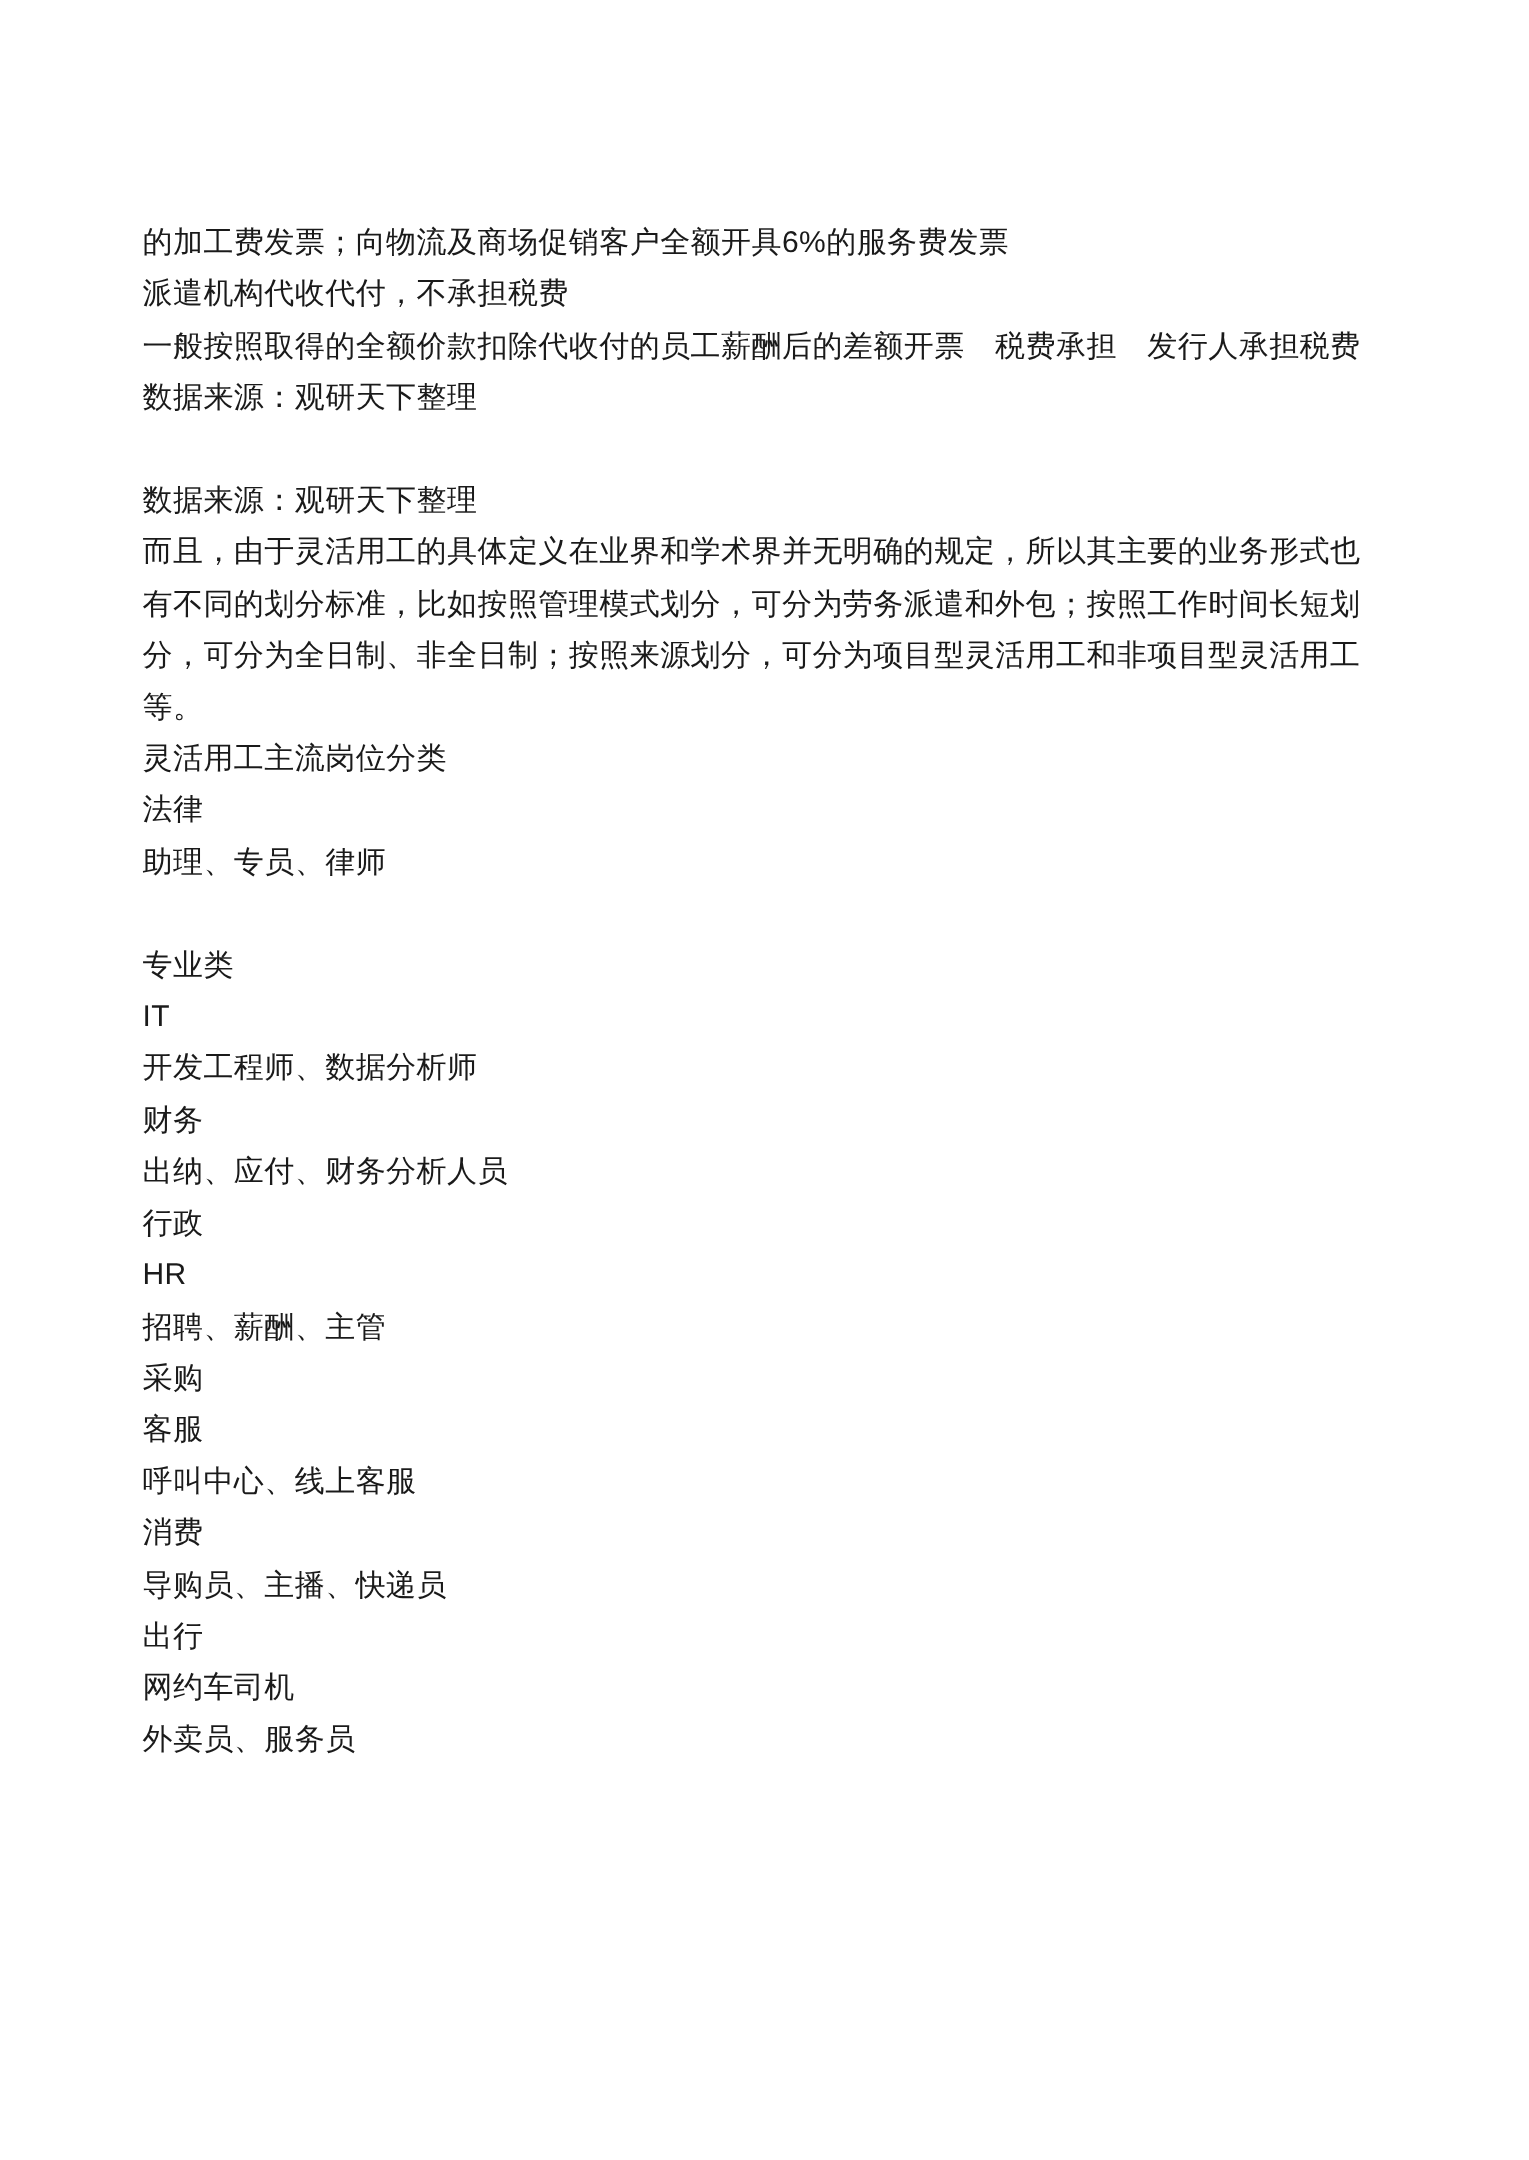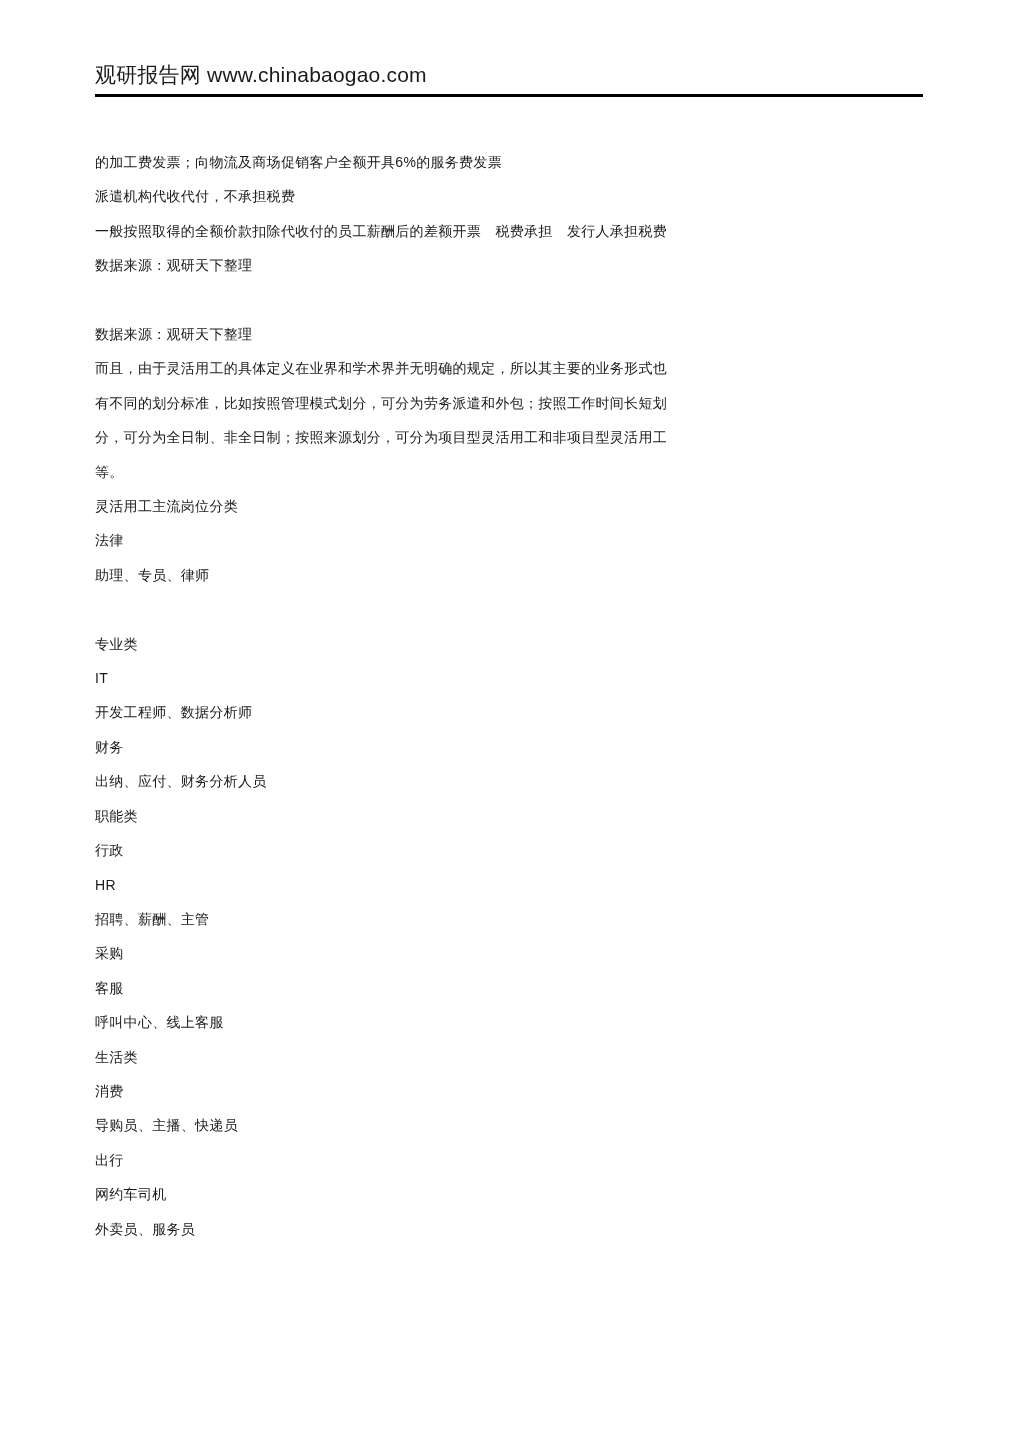--- a/index.html
+++ b/index.html
@@ -33,34 +33,31 @@
   }
   .doc-body {
     position: absolute;
     left: 95px;
     top: 145px;
     width: 828px;
   }
   .line {
     min-height: 34.4px;
     line-height: 34.4px;
-    font-size: 14px;
+    font-size: 20px;
     color: #1a1a1a;
     white-space: pre;
     letter-spacing: 0.3px;
   }
 </style>
 </head>
 <body>
 
 <div class="page">
 
-  <div class="page-header">
-    <span class="site-label">观研报告网 www.chinabaogao.com</span>
-  </div>
 
   <div class="doc-body">
       <div class="line">的加工费发票；向物流及商场促销客户全额开具6%的服务费发票</div>
       <div class="line">派遣机构代收代付，不承担税费</div>
       <div class="line">一般按照取得的全额价款扣除代收付的员工薪酬后的差额开票　税费承担　发行人承担税费</div>
       <div class="line">数据来源：观研天下整理</div>
       <div class="line"></div>
       <div class="line">数据来源：观研天下整理</div>
       <div class="line">而且，由于灵活用工的具体定义在业界和学术界并无明确的规定，所以其主要的业务形式也</div>
       <div class="line">有不同的划分标准，比如按照管理模式划分，可分为劳务派遣和外包；按照工作时间长短划</div>
@@ -68,28 +65,26 @@
       <div class="line">等。</div>
       <div class="line">灵活用工主流岗位分类</div>
       <div class="line">法律</div>
       <div class="line">助理、专员、律师</div>
       <div class="line"></div>
       <div class="line">专业类</div>
       <div class="line">IT</div>
       <div class="line">开发工程师、数据分析师</div>
       <div class="line">财务</div>
       <div class="line">出纳、应付、财务分析人员</div>
-      <div class="line">职能类</div>
       <div class="line">行政</div>
       <div class="line">HR</div>
       <div class="line">招聘、薪酬、主管</div>
       <div class="line">采购</div>
       <div class="line">客服</div>
       <div class="line">呼叫中心、线上客服</div>
-      <div class="line">生活类</div>
       <div class="line">消费</div>
       <div class="line">导购员、主播、快递员</div>
       <div class="line">出行</div>
       <div class="line">网约车司机</div>
       <div class="line">外卖员、服务员</div>
     </div>
 
 </div>
 
 </body></html>

